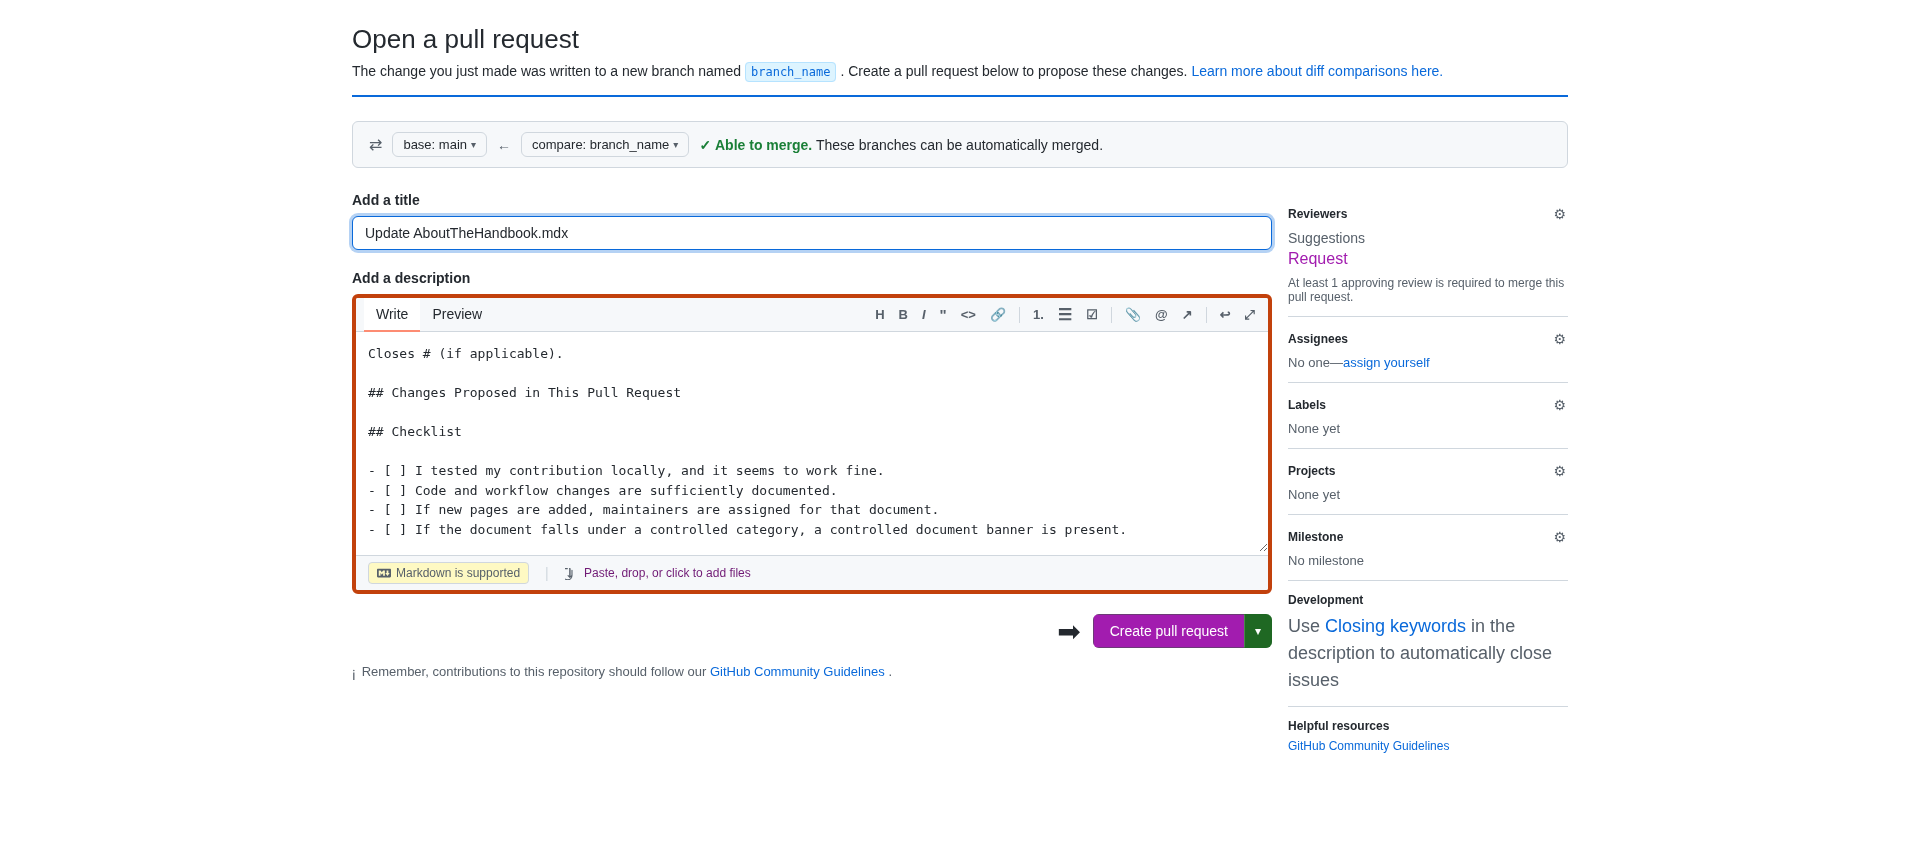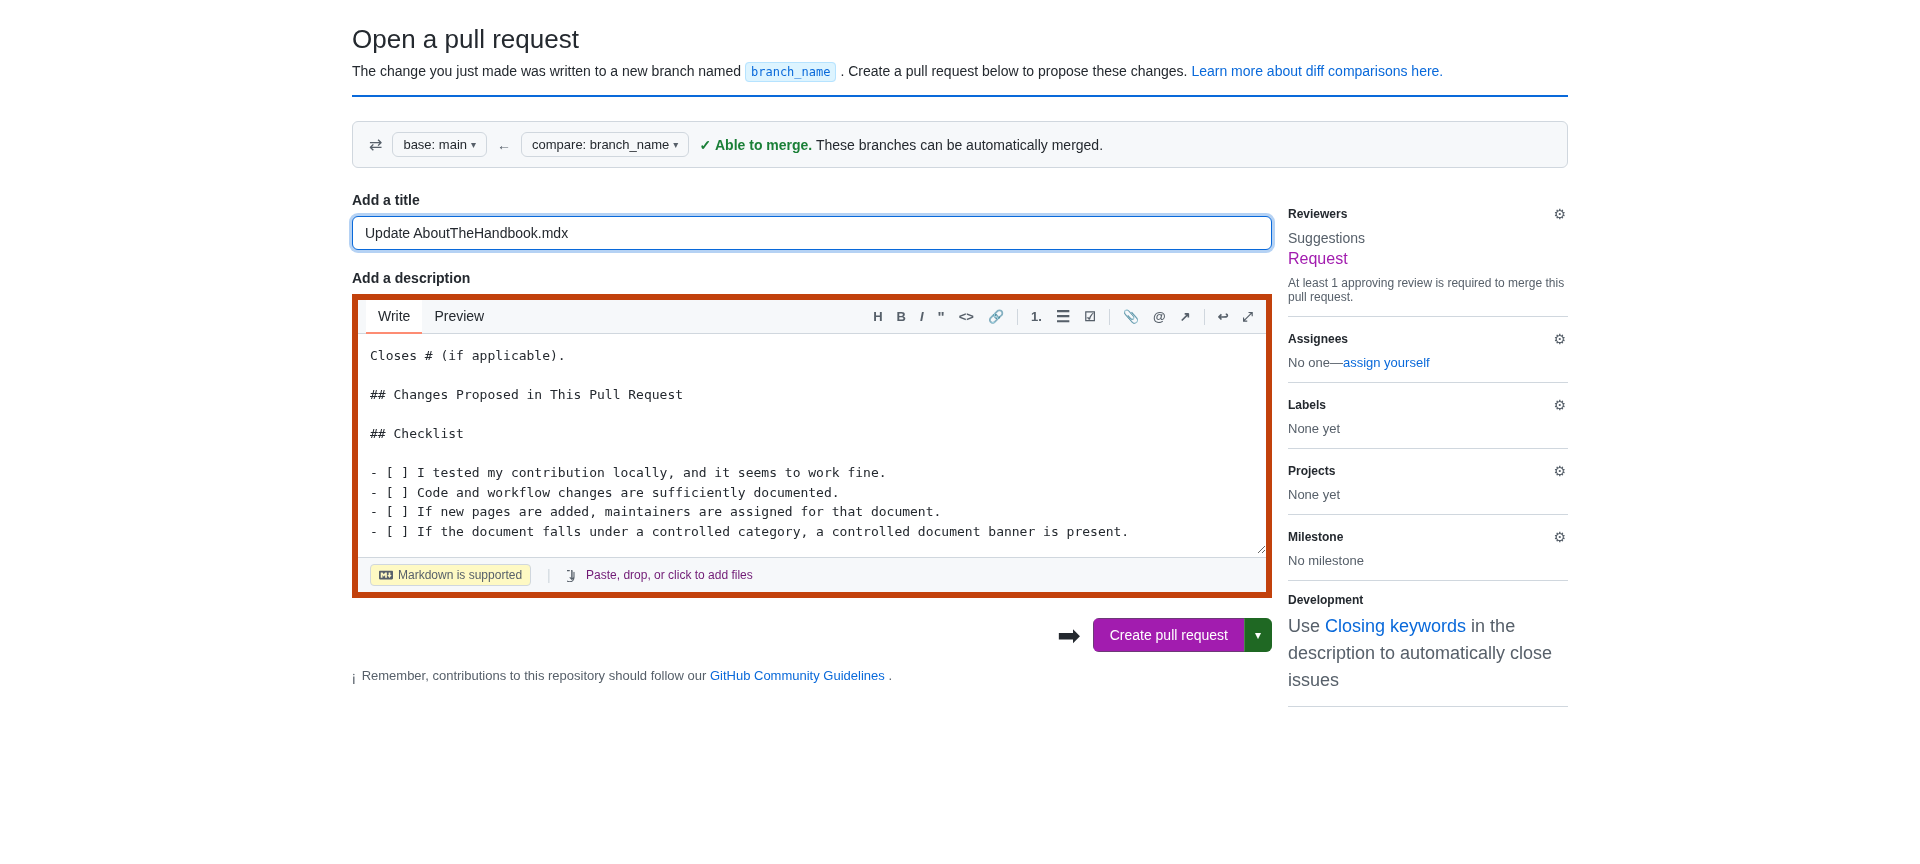--- a/index.html
+++ b/index.html
@@ -106,22 +106,22 @@
       padding: 8px 12px;
       border: 1px solid #0969da;
       border-radius: 6px;
       font-size: 14px;
       color: #24292f;
       outline: none;
       box-shadow: 0 0 0 3px rgba(9,105,218,0.3);
     }
 
     .editor-container {
-      border: 6px solid #c2410c;
-      border-radius: 0;
+      border: 4px solid #c2410c;
+      border-radius: 6px;
       overflow: hidden;
     }
     .editor-tabs {
       display: flex;
       align-items: center;
       background: #f6f8fa;
       border-bottom: 1px solid #d0d7de;
       padding: 0 8px;
       justify-content: space-between;
     }
@@ -507,15 +507,19 @@
 
       <div class="sidebar-development">
         <div class="sidebar-development-title">Development</div>
         <p class="sidebar-development-text">
           <span>Use</span>
           <a href="#">Closing keywords</a>
           <span>in the description to automatically close issues</span>
         </p>
       </div>
 
+      <div class="sidebar-helpful">
+        <div class="sidebar-helpful-title">Helpful resources</div>
+        <a href="#">GitHub Community Guidelines</a>
+      </div>
     </aside>
   </div>
 </div>
 
 </body></html>

